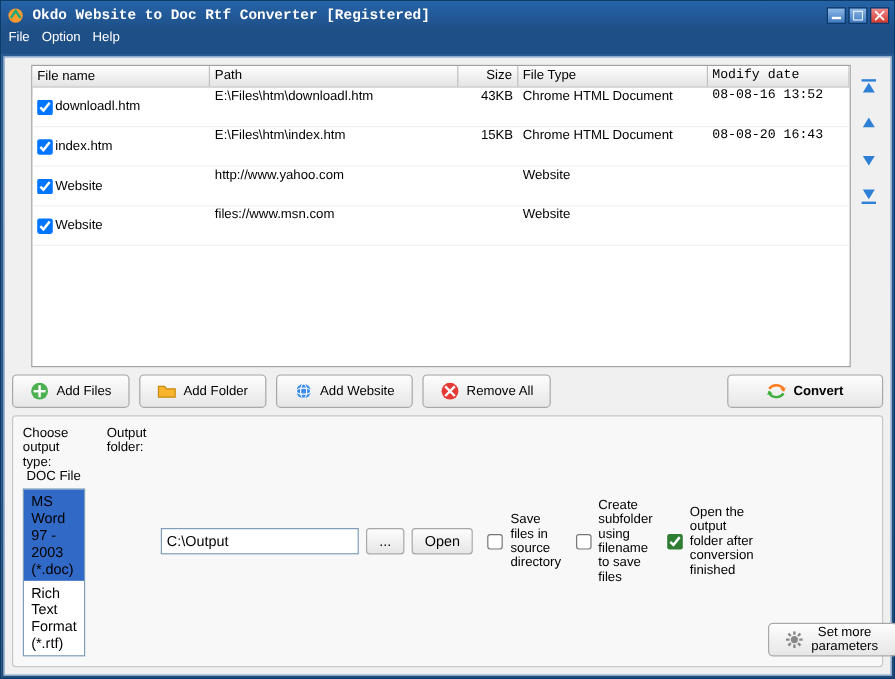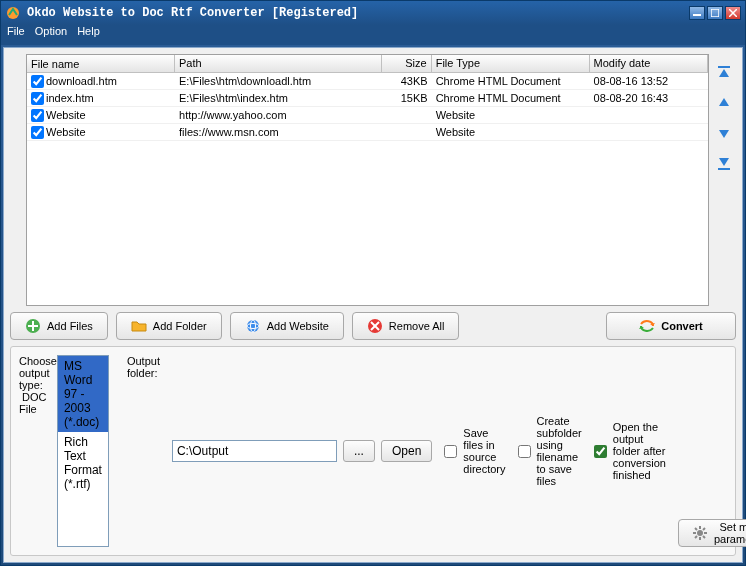--- a/index.html
+++ b/index.html
@@ -14,36 +14,36 @@
 .win-max { background: linear-gradient(#8fb8e6,#3d7ac1); color:#fff; }
 .win-close { background: linear-gradient(#f18c8c,#d13a2f); color:#fff; }
 .menubar { height: 20px; background: #1e4f86; color: #fff; display: flex; padding: 0 6px; gap: 10px; font-family: "Courier New", monospace; font-size: 12px; }
 .menubar span { cursor: pointer; }
 .client { flex: 1; background: #f0f0f0; margin: 2px; border: 1px solid #8aa9cc; display: flex; flex-direction: column; padding: 6px; gap: 4px; }
 .filegrid-wrap { display: flex; gap: 3px; height: 252px; padding-left: 16px; }
 .filegrid { flex: 1; border: 1px solid #a0a0a0; background: #fff; display: flex; flex-direction: column; overflow: hidden; }
 .gridheader { display: flex; background: linear-gradient(#fefefe,#e4e4e4); border-bottom: 1px solid #c0c0c0; height: 18px; font-family: "Courier New", monospace; }
 .gridheader .col { border-right: 1px solid #c0c0c0; padding: 2px 4px; white-space: nowrap; overflow: hidden; }
 .gridbody { flex: 1; overflow-y: auto; }
-.gridrow { display: flex; height: 17px; align-items: center; border-bottom: 1px solid #f0f0f0; }
+.gridrow { display: flex; height: 33px; border-bottom: 1px solid #f0f0f0; }
 .gridrow .cell { padding: 1px 4px; white-space: nowrap; overflow: hidden; }
 .col-name { width: 150px; display:flex; align-items:center; gap:2px; }
 .col-path { width: 210px; }
 .col-size { width: 50px; text-align: right; }
 .col-type { width: 160px; }
-.col-date { width: 120px; }
+.col-date { width: 120px; font-family: Liberation Mono, monospace; }
 .side-arrows { width: 24px; display: flex; flex-direction: column; align-items: center; justify-content: flex-start; padding-top: 10px; gap: 12px; }
 .side-arrows .arrow-btn { width: 18px; height: 18px; cursor: pointer; display:flex; align-items:center; justify-content:center; }
 .selectall-row { display: flex; align-items: center; gap: 6px; padding: 4px 2px; }
 .toolbar { display: flex; align-items: center; gap: 8px; padding: 2px 0; }
 .btn { height: 28px; border: 1px solid #a8a8a8; border-radius: 4px; background: linear-gradient(#fdfdfd,#e6e6e6); display: flex; align-items: center; justify-content: center; gap: 6px; padding: 0 14px; cursor: pointer; font-size: 12px; }
 .btn.wide { width: 130px; }
 .btn .icon { width: 16px; height: 16px; display:flex; align-items:center; justify-content:center; }
 .bottom-panel { flex: 1; border: 1px solid #c8c8c8; border-radius: 3px; background: #f8f8f8; display: flex; padding: 8px; gap: 18px; }
-.left-col { width: 240px; display: flex; flex-direction: row; }
+.left-col { width: 240px; display: flex; flex-direction: column; }
 .left-col .label { margin-bottom: 4px; }
 .typelist { flex: 1; border: 1px solid #7f9db9; background: #fff; }
 .typelist .item { padding: 3px 6px; cursor: pointer; font-size: 12px; }
 .typelist .item.selected { background: #3169c6; color: #000000; }
 .right-col { flex: 1; display: flex; gap: 12px; }
 .out-row { display: flex; align-items: center; gap: 6px; }
 .out-row input[type=text] { flex: 1; height: 22px; border: 1px solid #7f9db9; padding: 0 4px; background:#fff; font-size:12px; }
 .small-btn { height: 22px; border: 1px solid #a8a8a8; border-radius: 3px; background: linear-gradient(#fdfdfd,#e6e6e6); padding: 0 10px; cursor: pointer; font-size:12px; }
 .chk-row { display: flex; align-items: center; gap: 6px; padding: 2px 0; }
 .chk-row input { accent-color: #2e7d32; }

